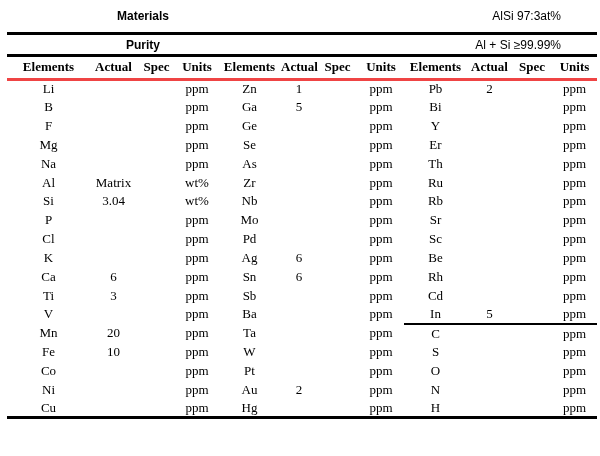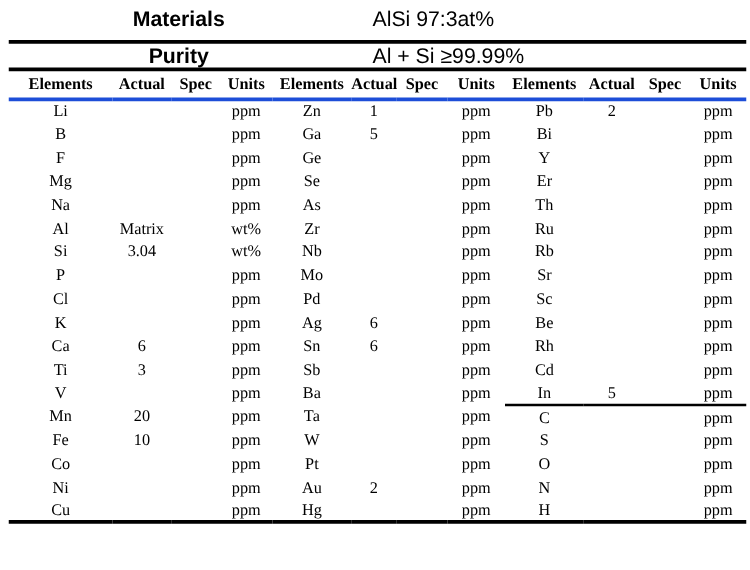--- a/index.html
+++ b/index.html
@@ -13,49 +13,48 @@
   .doc {
     width: 590px;
     margin: 0 3px 0 7px;
   }
   
   .top-row {
     display: flex;
     align-items: center;
     border-bottom: 3px solid #000;
     font-family: "Liberation Sans", sans-serif;
-    font-size: 17px;
-    gap: 19px;
+    font-size: 12px;
   }
   .top-row.materials { height: 35px; }
   .top-row.purity { height: 22px; }
   .top-cell-label {
     width: 272px;
     text-align: center;
     font-weight: bold;
   }
   .top-cell-value {
     width: 282px;
-    text-align: left;
+    text-align: right;
   }
   
   table.elements {
     width: 590px;
     border-collapse: collapse;
     table-layout: fixed;
     font-family: "Liberation Serif", serif;
     font-size: 13px;
     border-bottom: 3px solid #000;
   }
   table.elements th {
     height: 22px;
     font-weight: bold;
     text-align: center;
     vertical-align: middle;
-    border-bottom: 3px solid #1d4ed8;
+    border-bottom: 3px solid #ef4444;
     padding: 0;
     font-size: 13px;
     white-space: nowrap;
   }
   table.elements td {
     height: 18.84px;
     text-align: center;
     vertical-align: middle;
     padding: 0;
     white-space: nowrap;

